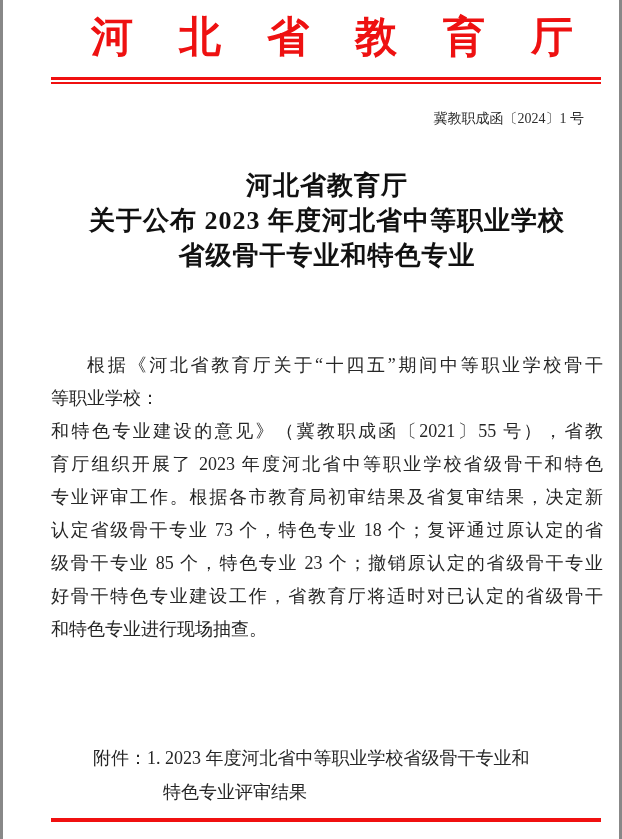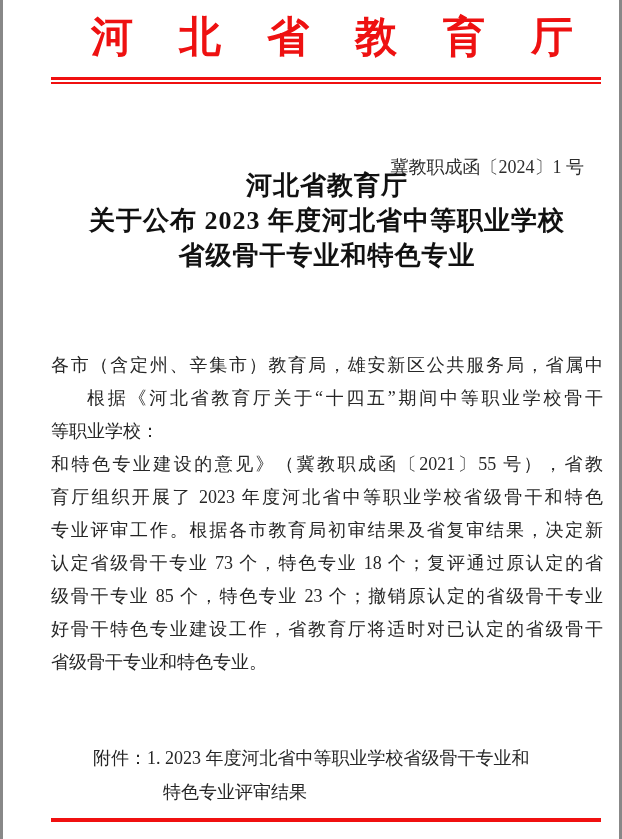--- a/index.html
+++ b/index.html
@@ -30,25 +30,24 @@
     left: 48px;
     width: 550px;
     height: 2px;
     border-top: 3px solid #f01010;
     border-bottom: 2px solid #f01010;
   }
   .doc-number {
     position: absolute;
     top: 107px;
     right: 35px;
-    font-size: 18px;
+    font-size: 14px;
     line-height: 24px;
     color: #2c2c2c;
     white-space: nowrap;
-    margin-top: 48px;
   }
   .title {
     position: absolute;
     top: 168px;
     left: 48px;
     width: 552px;
     text-align: center;
     font-size: 26px;
     line-height: 35px;
     font-weight: bold;
@@ -102,30 +101,29 @@
 
   <div class="doc-number">冀教职成函〔2024〕1 号</div>
 
   <div class="title">
     <div>河北省教育厅</div>
     <div>关于公布 2023 年度河北省中等职业学校</div>
     <div>省级骨干专业和特色专业</div>
   </div>
 
   <div class="body-block">
-    <div class="ln jl">各市（含定州、辛集市）教育局，雄安新区公共服务局，省属中</div>
     <div class="ln jl ind">根据《河北省教育厅关于“十四五”期间中等职业学校骨干</div>
     <div class="ln">等职业学校：</div>
     <div class="ln jl">和特色专业建设的意见》（冀教职成函〔2021〕55 号），省教</div>
     <div class="ln jl">育厅组织开展了 2023 年度河北省中等职业学校省级骨干和特色</div>
     <div class="ln jl">专业评审工作。根据各市教育局初审结果及省复审结果，决定新</div>
     <div class="ln jl">认定省级骨干专业 73 个，特色专业 18 个；复评通过原认定的省</div>
     <div class="ln jl">级骨干专业 85 个，特色专业 23 个；撤销原认定的省级骨干专业</div>
     <div class="ln jl">好骨干特色专业建设工作，省教育厅将适时对已认定的省级骨干</div>
-    <div class="ln">省级骨干专业和特色专业。</div>
+    <div class="ln">和特色专业进行现场抽查。</div>
   </div>
 
   <div class="attach">
     <div class="ln a1">附件：1. 2023 年度河北省中等职业学校省级骨干专业和</div>
     <div class="ln a2">特色专业评审结果</div>
   </div>
 
   <div class="bottom-line"></div>
 
 </div>

